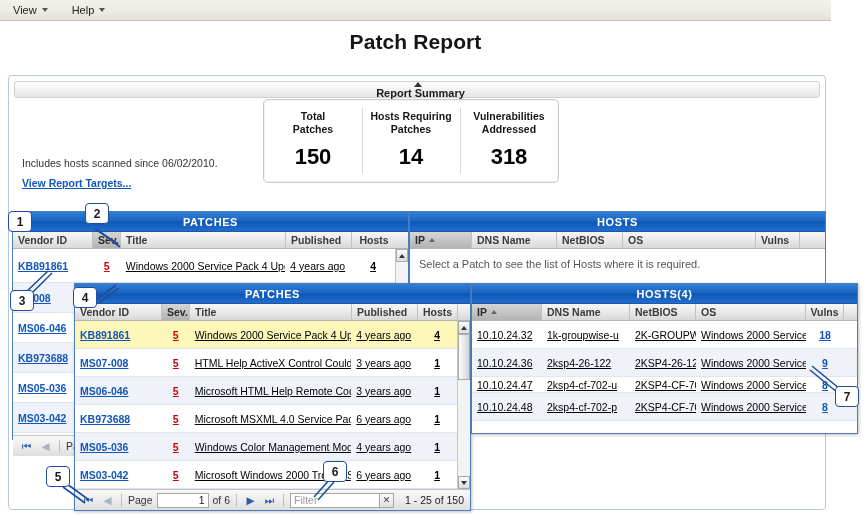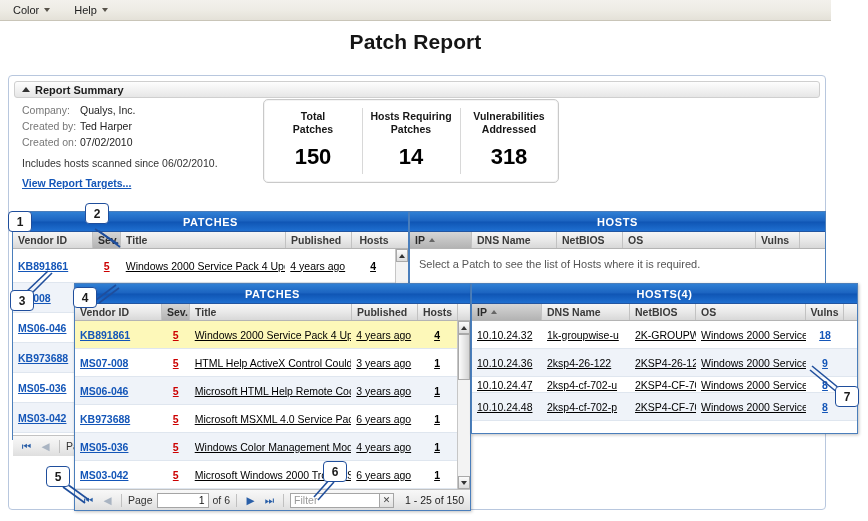--- a/index.html
+++ b/index.html
@@ -45,21 +45,21 @@
     background:#ffffff; border:1px solid #b8c7de;
     border-radius:4px;
   }
 
   
   .summary-header {
     position:absolute; left:14px; top:81px; width:806px; height:17px;
     background: linear-gradient(to bottom,#fdfdfd 0%, #f1f1f1 55%, #e6e6e6 100%);
     border:1px solid #cfcfcf; border-radius:3px;
     display:flex; align-items:center; padding-left:7px;
-    font-size:11px; font-weight:bold; color:#1c1c1c;
+    font-size:11px; font-weight:bold; color:#1c1c1c;flex-direction:column;
   }
   .tri-up {
     width:0;height:0;border-left:4px solid transparent;border-right:4px solid transparent;
     border-bottom:5px solid #333; margin-right:5px; display:inline-block;
   }
 
   .summary-meta { position:absolute; left:22px; top:104px; font-size:10.5px; color:#333; }
   .meta-row { display:flex; margin-bottom:3px; line-height:13px; }
   .meta-label { width:58px; color:#777; }
   .meta-value { color:#222; }
@@ -171,53 +171,39 @@
   .leader { position:absolute; z-index:39; overflow:visible; }
   .leader svg { display:block; overflow:visible; }
 </style>
 </head>
 <body>
 
 <div id="root">
 
   <div class="menubar">
     <div class="menuitem">
-      <span>Color</span>
+      <span>View</span>
       <span class="caret-down"></span>
     </div>
     <div class="menuitem">
       <span>Help</span>
       <span class="caret-down"></span>
     </div>
   </div>
   <div class="menubar-right"></div>
 
   <div class="page-title">Patch Report</div>
 
   <div class="content-frame"></div>
 
   <div class="summary-header">
     <span class="tri-up"></span>
     <span>Report Summary</span>
   </div>
 
-  <div class="summary-meta">
-    <div class="meta-row">
-      <span class="meta-label">Company:</span>
-      <span class="meta-value">Qualys, Inc.</span>
-    </div>
-    <div class="meta-row">
-      <span class="meta-label">Created by:</span>
-      <span class="meta-value">Ted Harper</span>
-    </div>
-    <div class="meta-row">
-      <span class="meta-label">Created on:</span>
-      <span class="meta-value">07/02/2010</span>
-    </div>
-  </div>
   <div class="scan-note">Includes hosts scanned since 06/02/2010.</div>
   <div class="report-targets">View Report Targets...</div>
 
   <div class="stats-box">
     <div class="stat">
       <div class="stat-label">
         <div>Total</div>
         <div>Patches</div>
       </div>
       <div class="stat-value">150</div>

